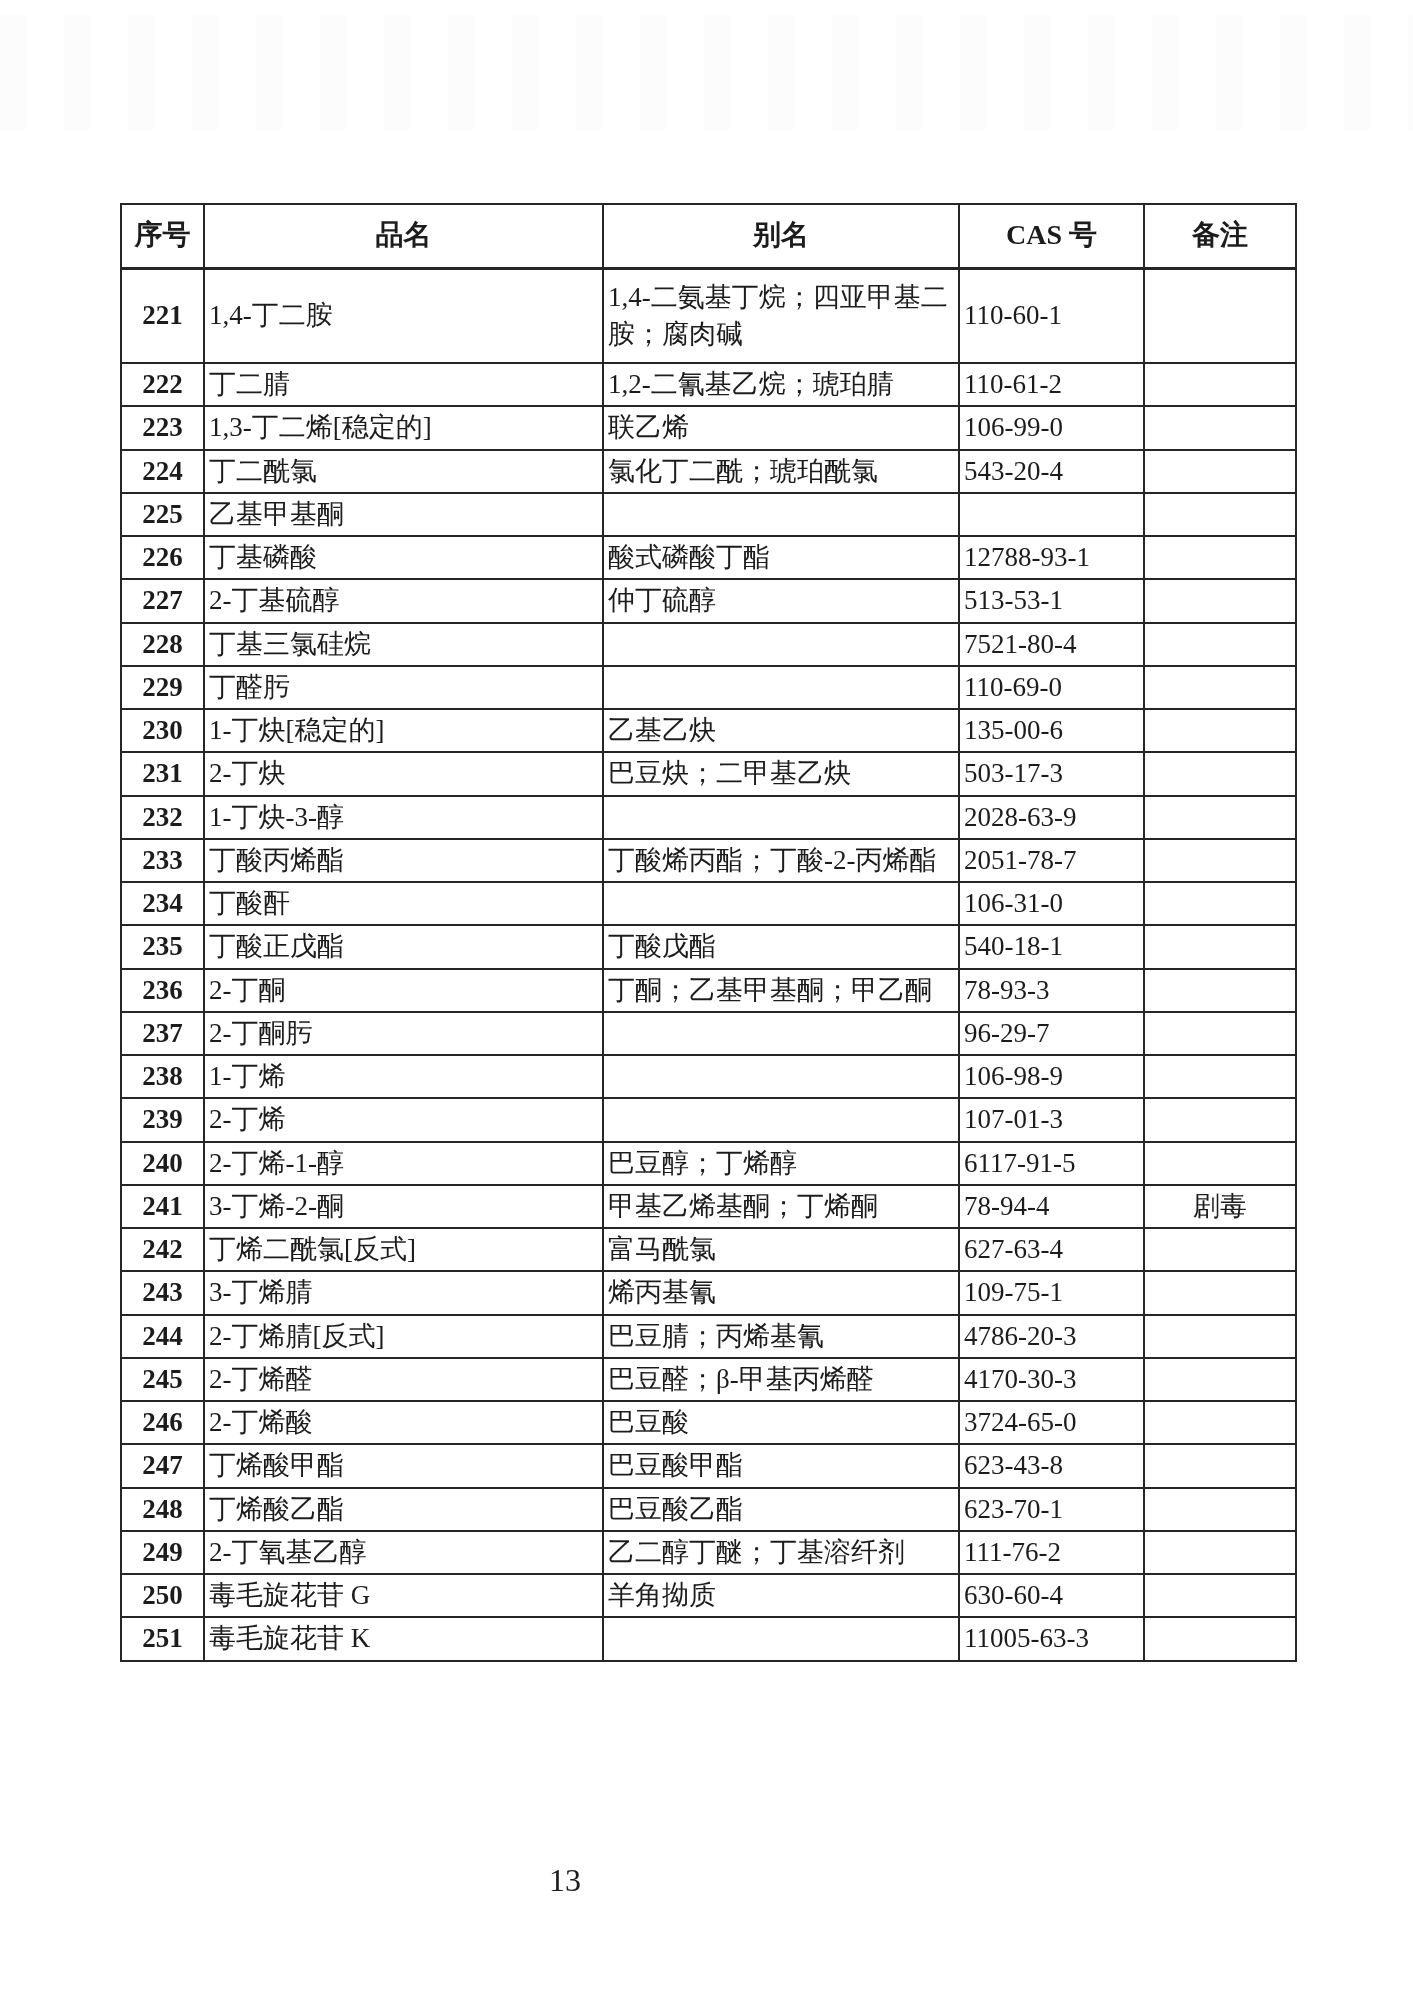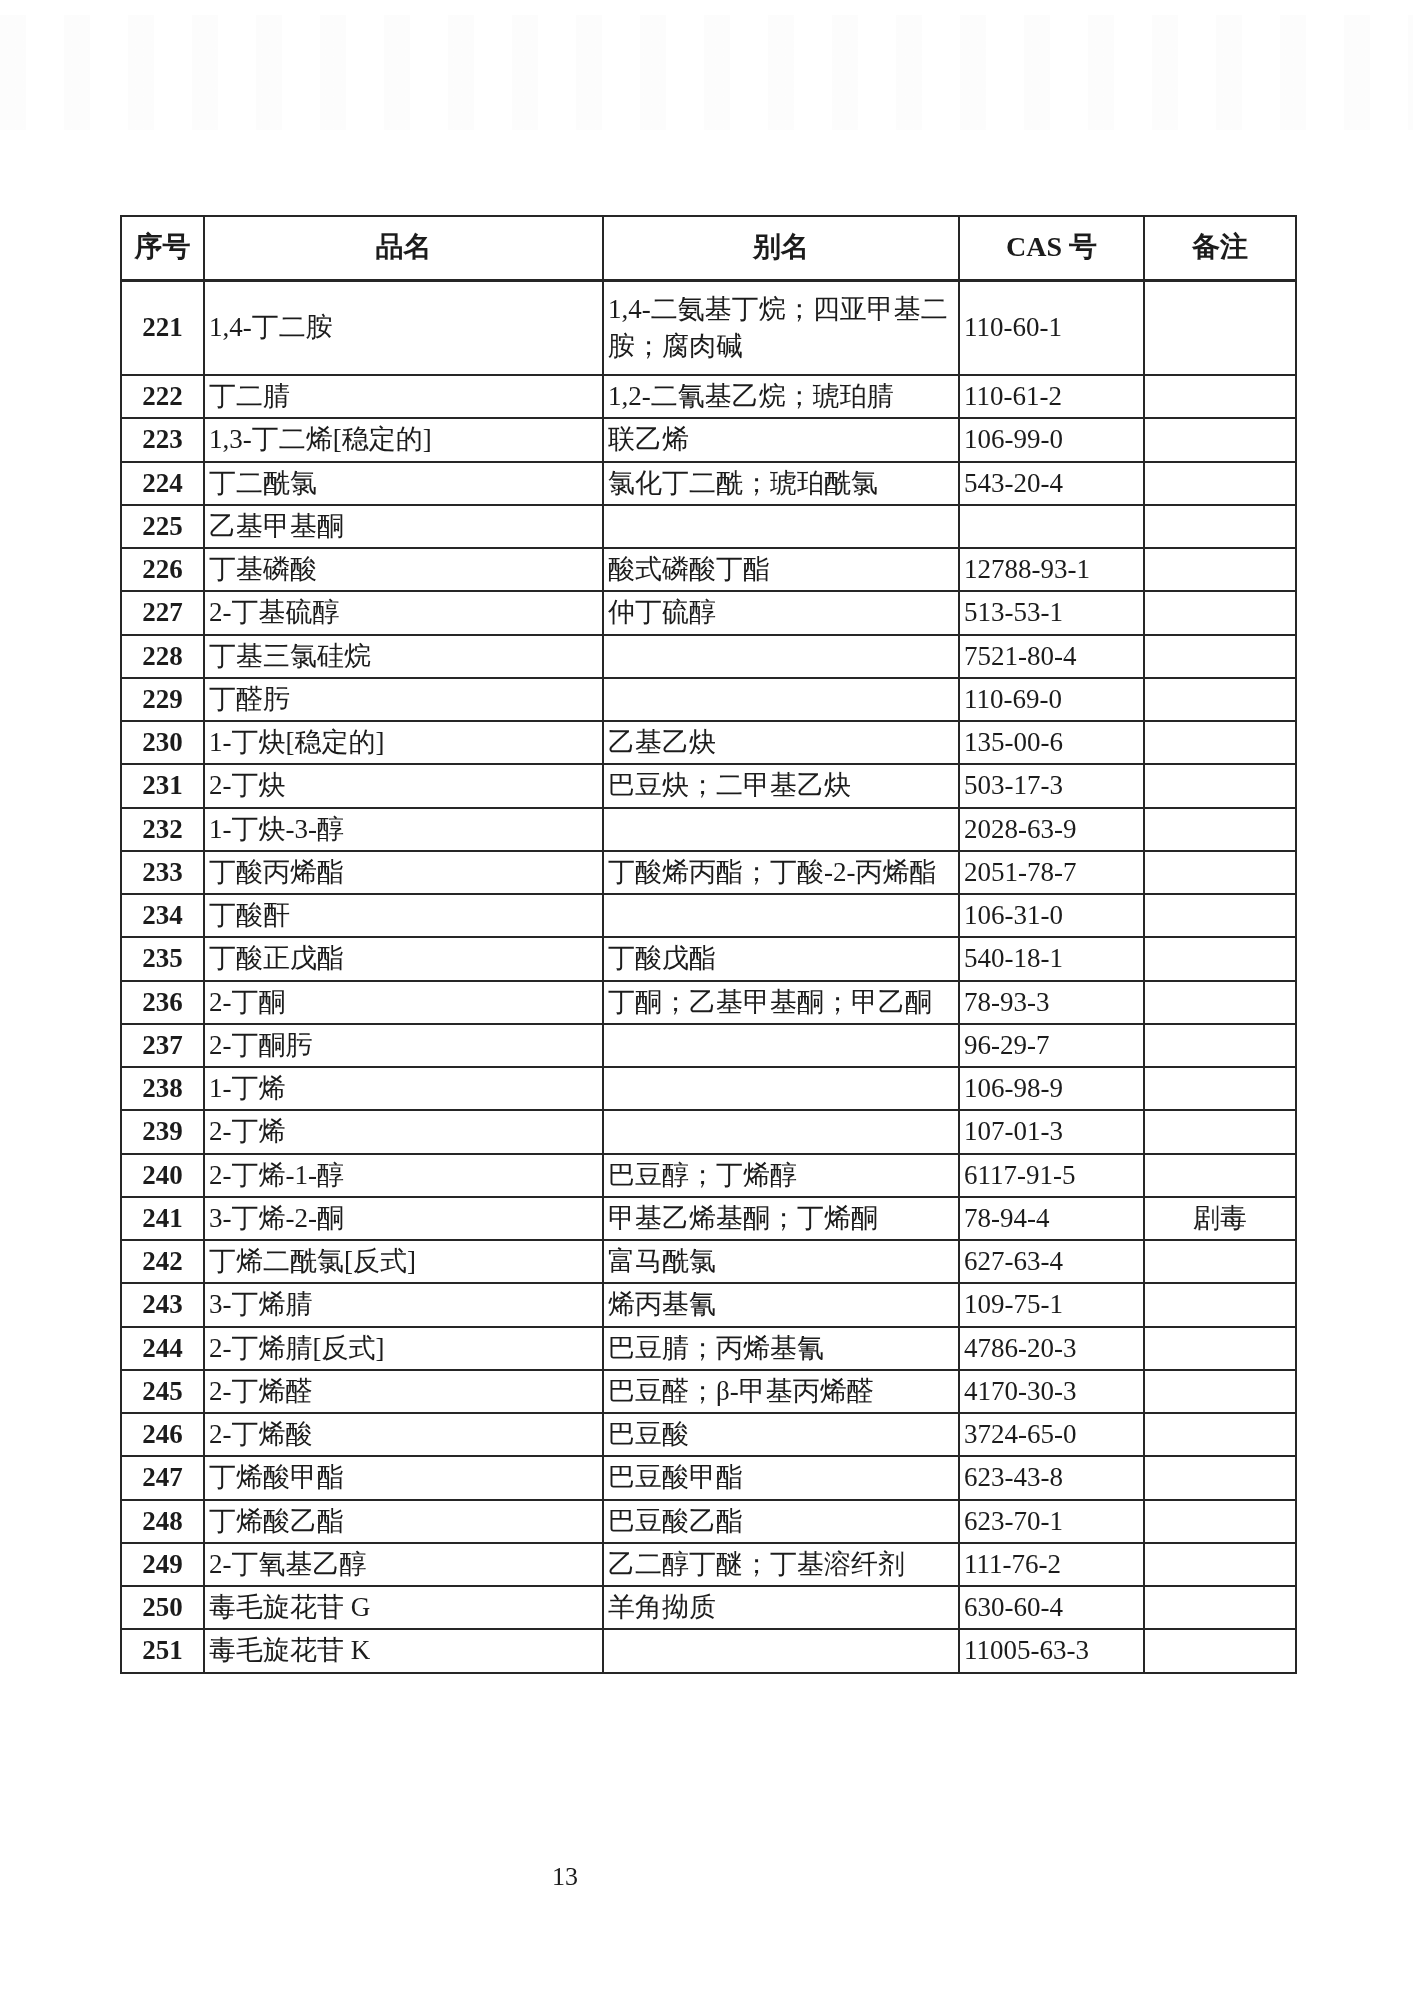--- a/index.html
+++ b/index.html
@@ -27,21 +27,21 @@
       90deg,
       rgba(190,190,190,0.10) 0 26px,
       rgba(255,255,255,0) 26px 64px
     );
     opacity: 0.45;
     pointer-events: none;
   }
   table.chem {
     position: absolute;
     left: 120px;
-    top: 215px;
+    top: 203px;
     width: 1175px;
     border-collapse: collapse;
     table-layout: fixed;
   }
   table.chem col.w-no     { width: 83px;  }
   table.chem col.w-name   { width: 399px; }
   table.chem col.w-alias  { width: 356px; }
   table.chem col.w-cas    { width: 185px; }
   table.chem col.w-remark { width: 152px; }
 
@@ -69,21 +69,21 @@
   td.c-alias  { text-align: left; padding-left: 9px; padding-right: 6px; margin-left: 37px; }
   td.c-cas    { text-align: left; }
   td.c-remark { text-align: center; }
 
   .page-number {
     position: absolute;
     left: 520px;
     top: 1862px;
     width: 90px;
     text-align: center;
-    font-size: 26px;
+    font-size: 32px;
     color: #1c1c1c;
   }
 </style>
 </head>
 <body>
 
 <div class="page">
 
   <div class="scan-artifact"></div>
 

